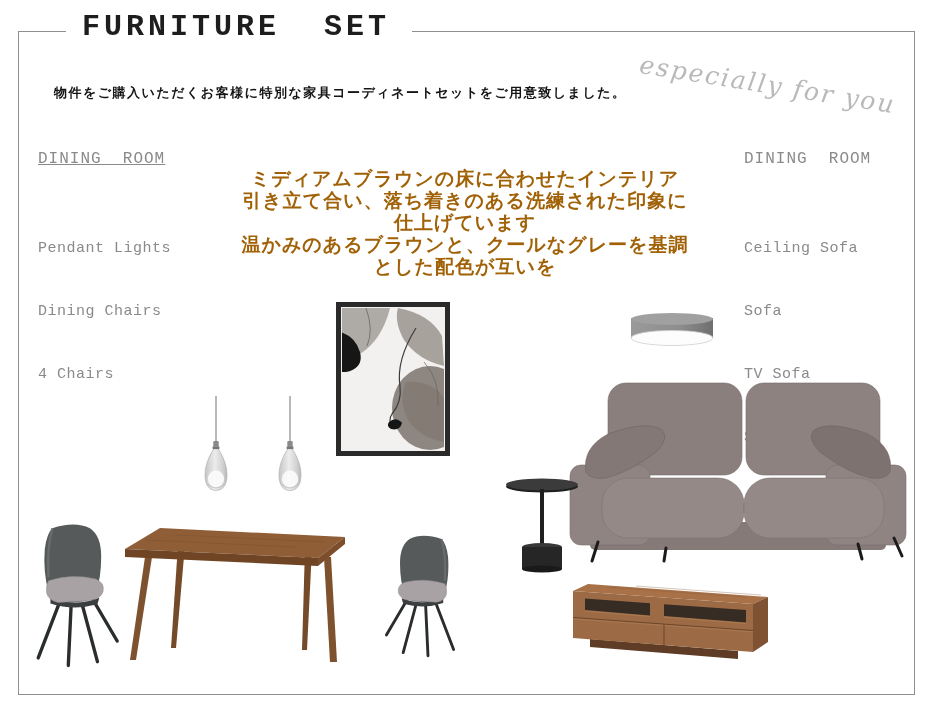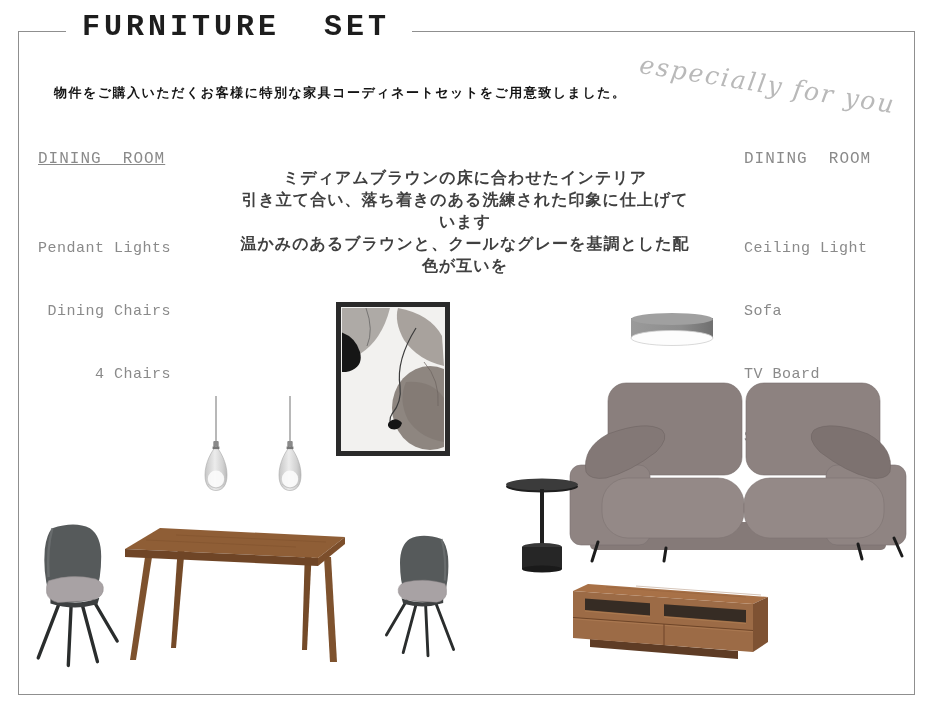--- a/index.html
+++ b/index.html
@@ -16,56 +16,56 @@
            font-size:25px;color:var(--c-script,#b9b9b9);letter-spacing:2px;
            transform:rotate(9deg);transform-origin:left top;white-space:pre;}
   .intro{position:absolute;left:54px;top:84px;font-size:13px;font-weight:600;
          letter-spacing:1.5px;color:#141414;font-family:Liberation Sans, sans-serif;white-space:pre;}
   .room-label{position:absolute;font-family:"Liberation Mono","DejaVu Sans Mono",monospace;
               font-size:16px;letter-spacing:1px;color:var(--c-muted,#8a8a8a);white-space:pre;}
   .room-items{position:absolute;font-family:"Liberation Mono","DejaVu Sans Mono",monospace;
               font-size:15px;letter-spacing:0.5px;color:var(--c-muted,#8a8a8a);
               line-height:21px;white-space:pre;}
   .desc{position:absolute;left:235px;top:167px;width:460px;text-align:center;
-        font-size:16px;font-weight:600;letter-spacing:1px;line-height:22px;color:#404040;
+        font-size:19px;font-weight:600;letter-spacing:1px;line-height:22px;color:#a16207;
         font-family:"DejaVu Sans",sans-serif;}
   .illus{position:absolute;}
   .illus svg{display:block;width:100%;height:100%;}
 </style>
 </head>
 <body>
 
 <div class="page">
 
   <div class="frame"></div>
 
   <h1 class="title" style="margin:0;">FURNITURE  SET</h1>
 
   <div class="tagline">especially for you</div>
 
   <div class="intro">物件をご購入いただくお客様に特別な家具コーディネートセットをご用意致しました。</div>
 
   <div class="room-label" style="left:38px;top:150px;text-decoration:underline;">DINING  ROOM</div>
-  <div class="room-items" style="left:38px;top:196px;text-align:right;">
+  <div class="room-items" style="left:38px;top:196px;">
     <div>Pendant Lights</div>
     <div>Dining Chairs</div>
     <div>4 Chairs</div>
   </div>
 
   <div class="desc">
     <div>ミディアムブラウンの床に合わせたインテリア</div>
     <div>引き立て合い、落ち着きのある洗練された印象に仕上げています</div>
     <div>温かみのあるブラウンと、クールなグレーを基調とした配色が互いを</div>
   </div>
 
   <div class="room-label" style="left:744px;top:150px;">DINING  ROOM</div>
   <div class="room-items" style="left:744px;top:196px;">
-    <div>Ceiling Light</div>
+    <div>Ceiling Sofa</div>
     <div>Sofa</div>
-    <div>TV Board</div>
+    <div>TV Sofa</div>
     <div>Side Table</div>
   </div>
 
   <div class="illus" style="left:202px;top:396px;width:28px;height:98px;">
     <svg viewBox="0 0 28 98">
       <defs>
         <linearGradient id="pl1" x1="0" y1="0" x2="1" y2="0">
           <stop offset="0" stop-color="#c6c6c6"></stop>
             <stop offset="0.45" stop-color="#ececec"></stop>
           <stop offset="0.8" stop-color="#d2d2d2"></stop>

